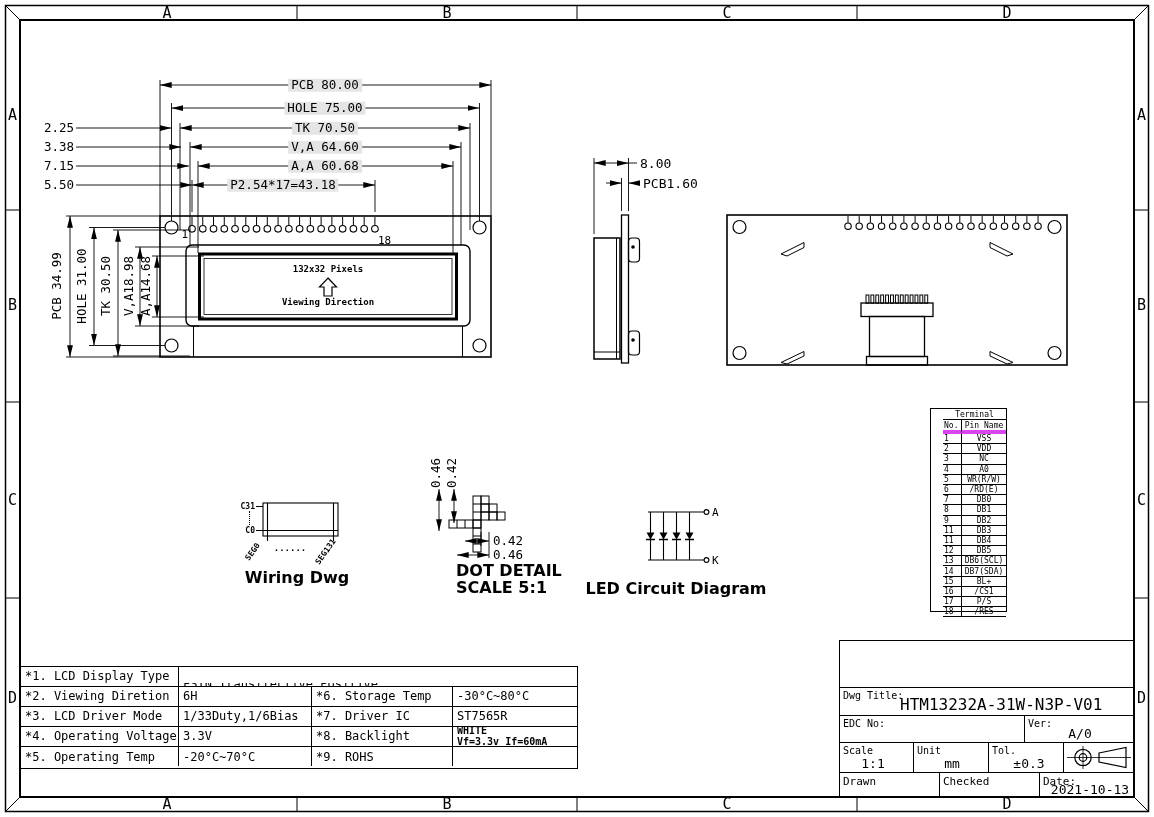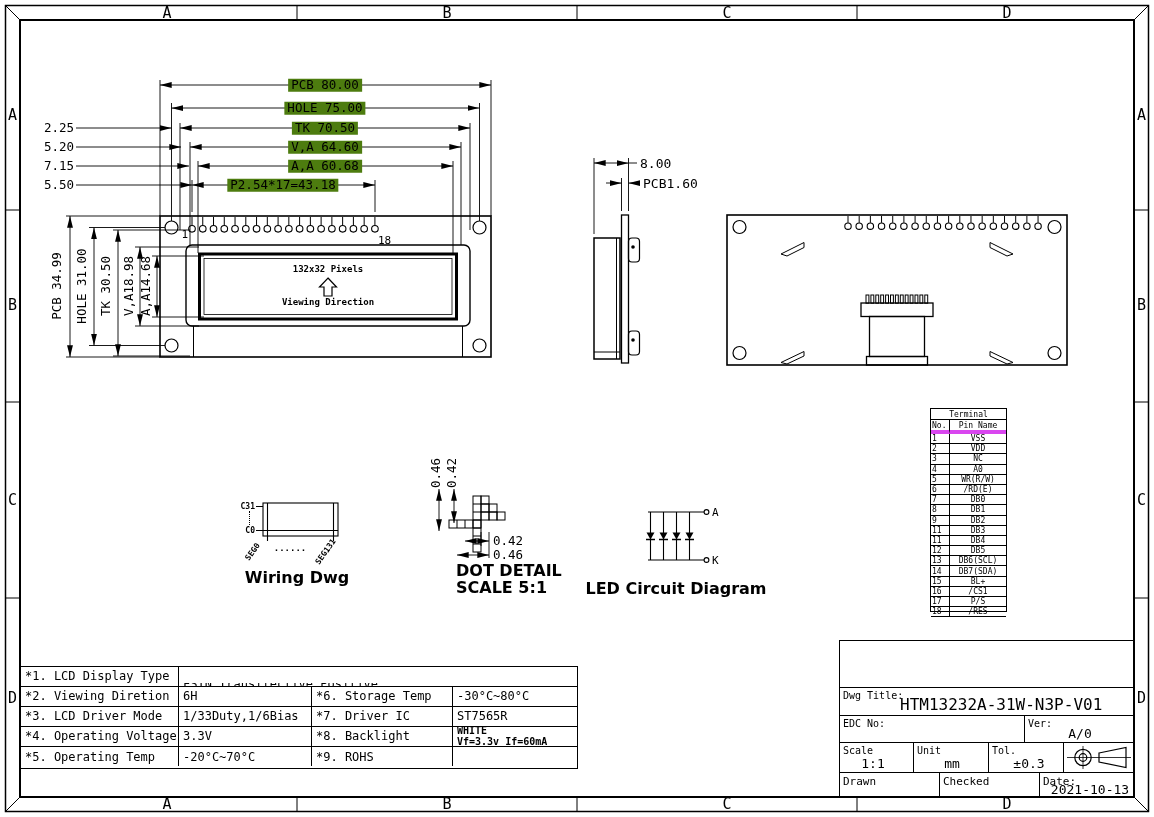--- a/index.html
+++ b/index.html
@@ -5,21 +5,21 @@
   html,body{margin:0;padding:0;background:#fff;}
   #stage{position:relative;width:1154px;height:817px;background:#fff;overflow:hidden;
          font-family:"DejaVu Sans Mono",monospace;color:#000;}
   #linework{position:absolute;left:0;top:0;}
   .lbl{position:absolute;white-space:nowrap;line-height:1;}
   .c{transform:translate(-50%,-50%);}
   .l{transform:translate(0,-50%);}
   .r{transform:translate(-100%,-50%);}
   .v{transform:translate(-50%,-50%) rotate(-90deg);}
   .rot55{transform:translate(-50%,-50%) rotate(-55deg);}
-  .bg{background:#4d7c0f;padding:0 3px;}
+  .bg{background:#e5e5e5;padding:0 3px;}
   .f15{font-size:15px;}
   .f13{font-size:13px;}
   .f125{font-size:12.5px;}
   .f11{font-size:11px;}
   .f9b{font-size:9px;font-weight:bold;}
   .f8b{font-size:8px;font-weight:bold;}
   .cap{font-family:"DejaVu Sans",sans-serif;font-weight:bold;font-size:16px;}
   .vdots{position:absolute;border-left:1.5px dotted #000;height:14px;width:0;}
 
   
@@ -31,21 +31,21 @@
         display:flex;align-items:center;padding-left:4px;overflow:hidden;}
   #spec .lastc{border-right:none;}
   #spec .lastr{border-bottom:none;}
   #spec .span3{grid-column:2/5;margin-top:16px;}
   #spec .two{flex-direction:column;align-items:flex-start;justify-content:center;
         font-size:10px;font-weight:bold;line-height:1.15;}
 
   
   #term{position:absolute;left:930px;top:408px;width:77px;height:204px;
         border:1.5px solid #000;box-sizing:border-box;display:grid;
-        grid-template-columns:19px 1fr;font-size:8px;}
+        grid-template-columns:19px 1fr;font-size:8px;padding-left:12px;}
   #term .trow{display:contents;}
   #term .th{grid-column:1/3;border-bottom:1px solid #000;display:flex;
         align-items:center;justify-content:center;height:10px;}
   #term .hno,#term .hnm{border-bottom:4px solid #d946ef;height:10px;display:flex;align-items:center;}
   #term .hno{border-right:1px solid #000;padding-left:1px;}
   #term .hnm{justify-content:center;}
   #term .tno{border-right:1px solid #000;border-bottom:1px solid #000;height:10.2px;
         display:flex;align-items:center;padding-left:1px;box-sizing:border-box;}
   #term .tnm{border-bottom:1px solid #000;height:10.2px;display:flex;align-items:center;
         justify-content:center;box-sizing:border-box;}
@@ -297,21 +297,21 @@
 <div class="lbl c f15" style="left:1141.5px;top:500px">C</div>
 <div class="lbl c f15" style="left:1141.5px;top:698px">D</div>
 
 <div class="lbl c bg f125" style="left:325px;top:85px">PCB 80.00</div>
 <div class="lbl c bg f125" style="left:325px;top:108px">HOLE 75.00</div>
 <div class="lbl c bg f125" style="left:325px;top:128px">TK 70.50</div>
 <div class="lbl c bg f125" style="left:325px;top:147px">V,A 64.60</div>
 <div class="lbl c bg f125" style="left:325px;top:166px">A,A 60.68</div>
 <div class="lbl c bg f125" style="left:283px;top:185px">P2.54*17=43.18</div>
 <div class="lbl r f125" style="left:74px;top:128px">2.25</div>
-<div class="lbl r f125" style="left:74px;top:147px">5.20</div>
+<div class="lbl r f125" style="left:74px;top:147px">3.38</div>
 <div class="lbl r f125" style="left:74px;top:166px">7.15</div>
 <div class="lbl r f125" style="left:74px;top:185px">5.50</div>
 <div class="lbl v f125" style="left:57px;top:286px">PCB 34.99</div>
 <div class="lbl v f125" style="left:82px;top:286px">HOLE 31.00</div>
 <div class="lbl v f125" style="left:106px;top:286px">TK 30.50</div>
 <div class="lbl v f125" style="left:128.5px;top:286px">V,A18.98</div>
 <div class="lbl v f125" style="left:145.5px;top:286px">A,A14.68</div>
 <div class="lbl r f11" style="left:188px;top:234px">1</div>
 <div class="lbl l f11" style="left:378px;top:240px">18</div>
 <div class="lbl c f9b" style="left:328px;top:269px">132x32 Pixels</div>

